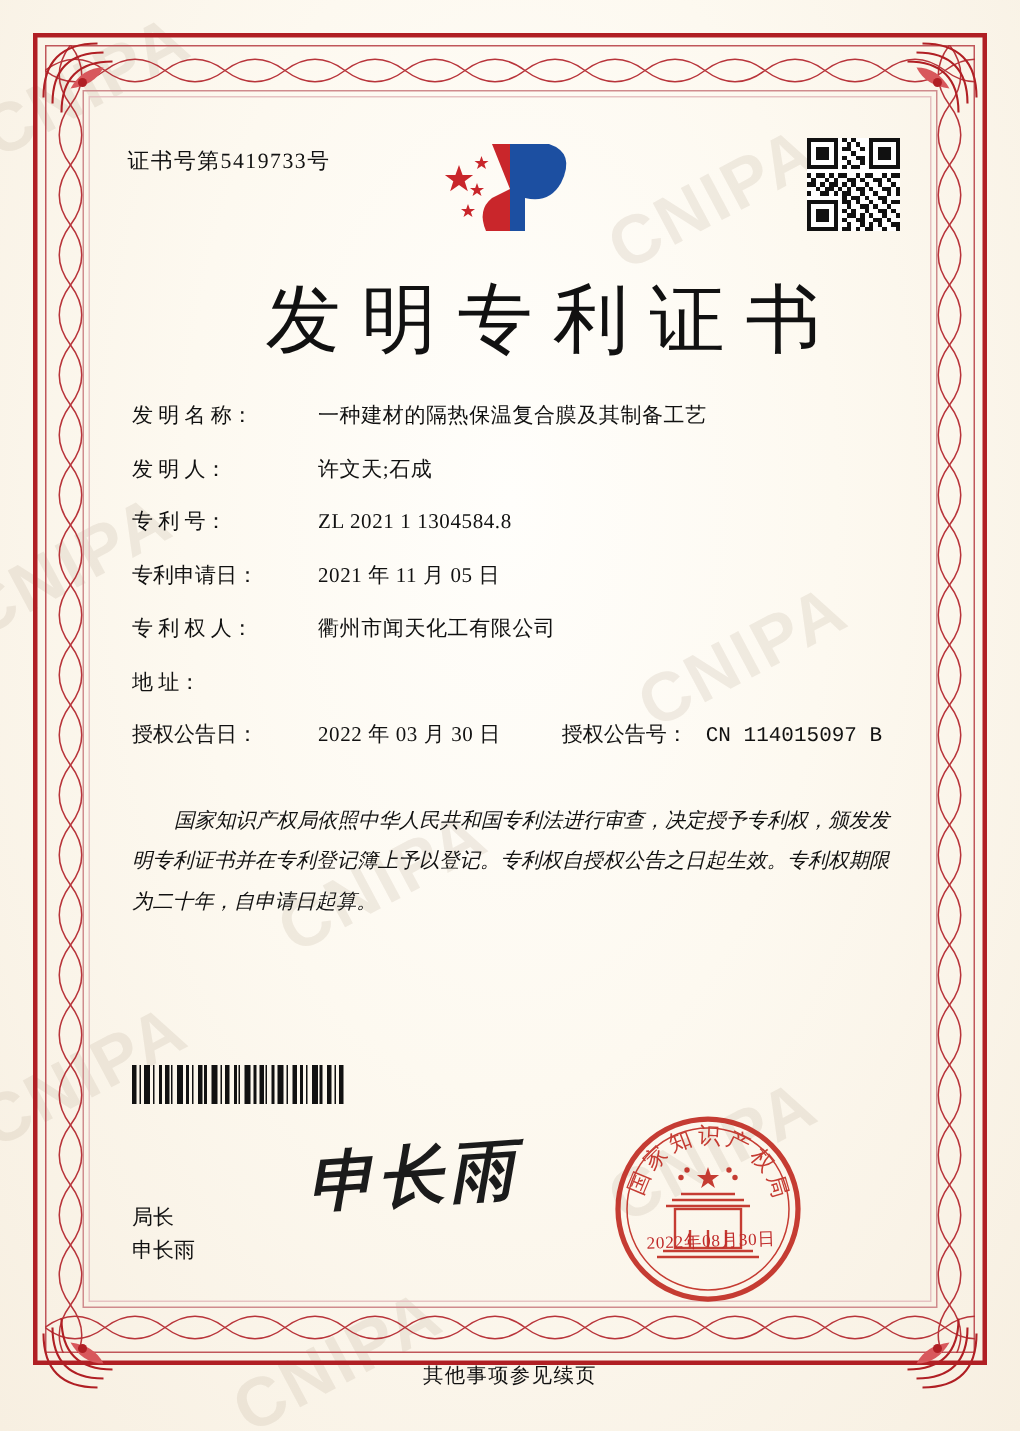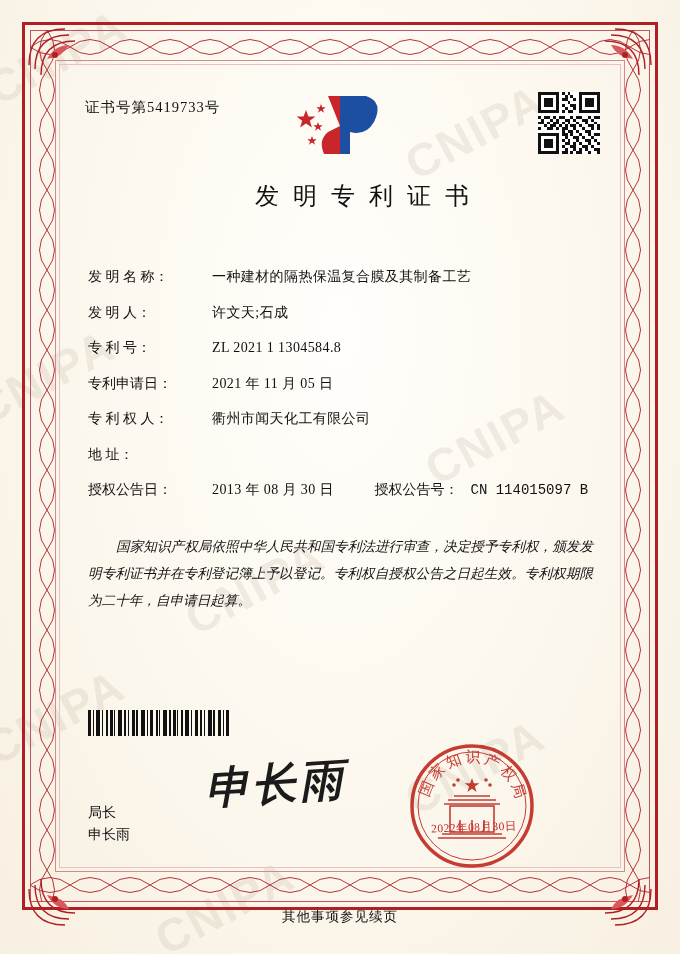--- a/index.html
+++ b/index.html
@@ -107,21 +107,21 @@
   }
   .qr {
     position: absolute;
     right: 80px; top: 92px;
     width: 62px; height: 62px;
   }
   .title {
     position: absolute;
     left: 0; right: 0; top: 180px;
     text-align: center;
-    font-size: 24px;
+    font-size: 50px;
     letter-spacing: 14px;
     color: #111;
     font-family: "Liberation Serif", serif;
     font-weight: 500;
     text-indent: 14px;
     padding-left: 44px;
   }
 
   
   .fields {
@@ -465,21 +465,21 @@
     </div>
     <div class="row">
       <span class="lbl">专 利 权 人：</span>
       <span class="val">衢州市闻天化工有限公司</span>
     </div>
     <div class="row">
       <span class="lbl">地        址：</span>
     </div>
     <div class="row">
       <span class="lbl">授权公告日：</span>
-      <span class="val">2013 年 08 月 30 日</span>
+      <span class="val">2022 年 03 月 30 日</span>
       <span class="lbl2">授权公告号：</span>
       <span class="val2">CN 114015097 B</span>
     </div>
   </div>
 
   <div class="paras">
     <p>国家知识产权局依照中华人民共和国专利法进行审查，决定授予专利权，颁发发明专利证书并在专利登记簿上予以登记。专利权自授权公告之日起生效。专利权期限为二十年，自申请日起算。</p>
   </div>
 
   <div class="barcode">

